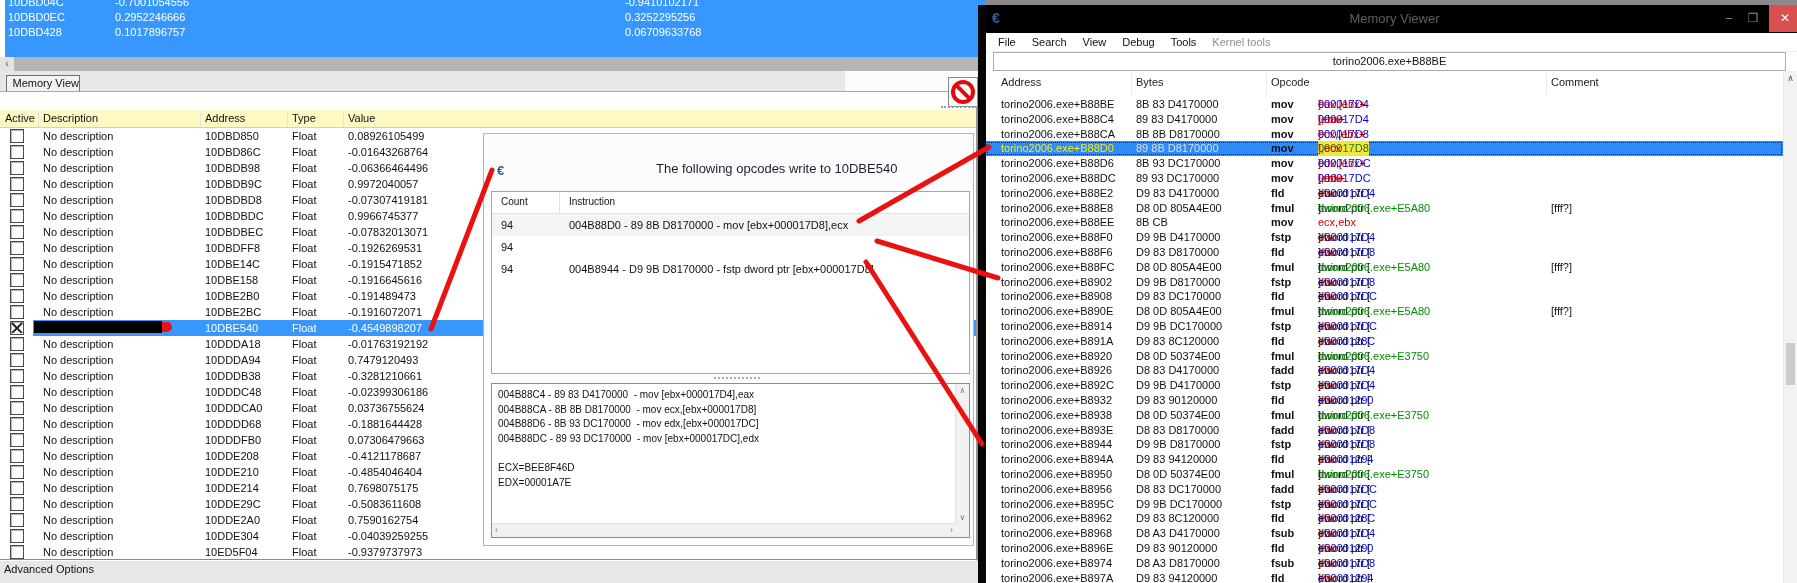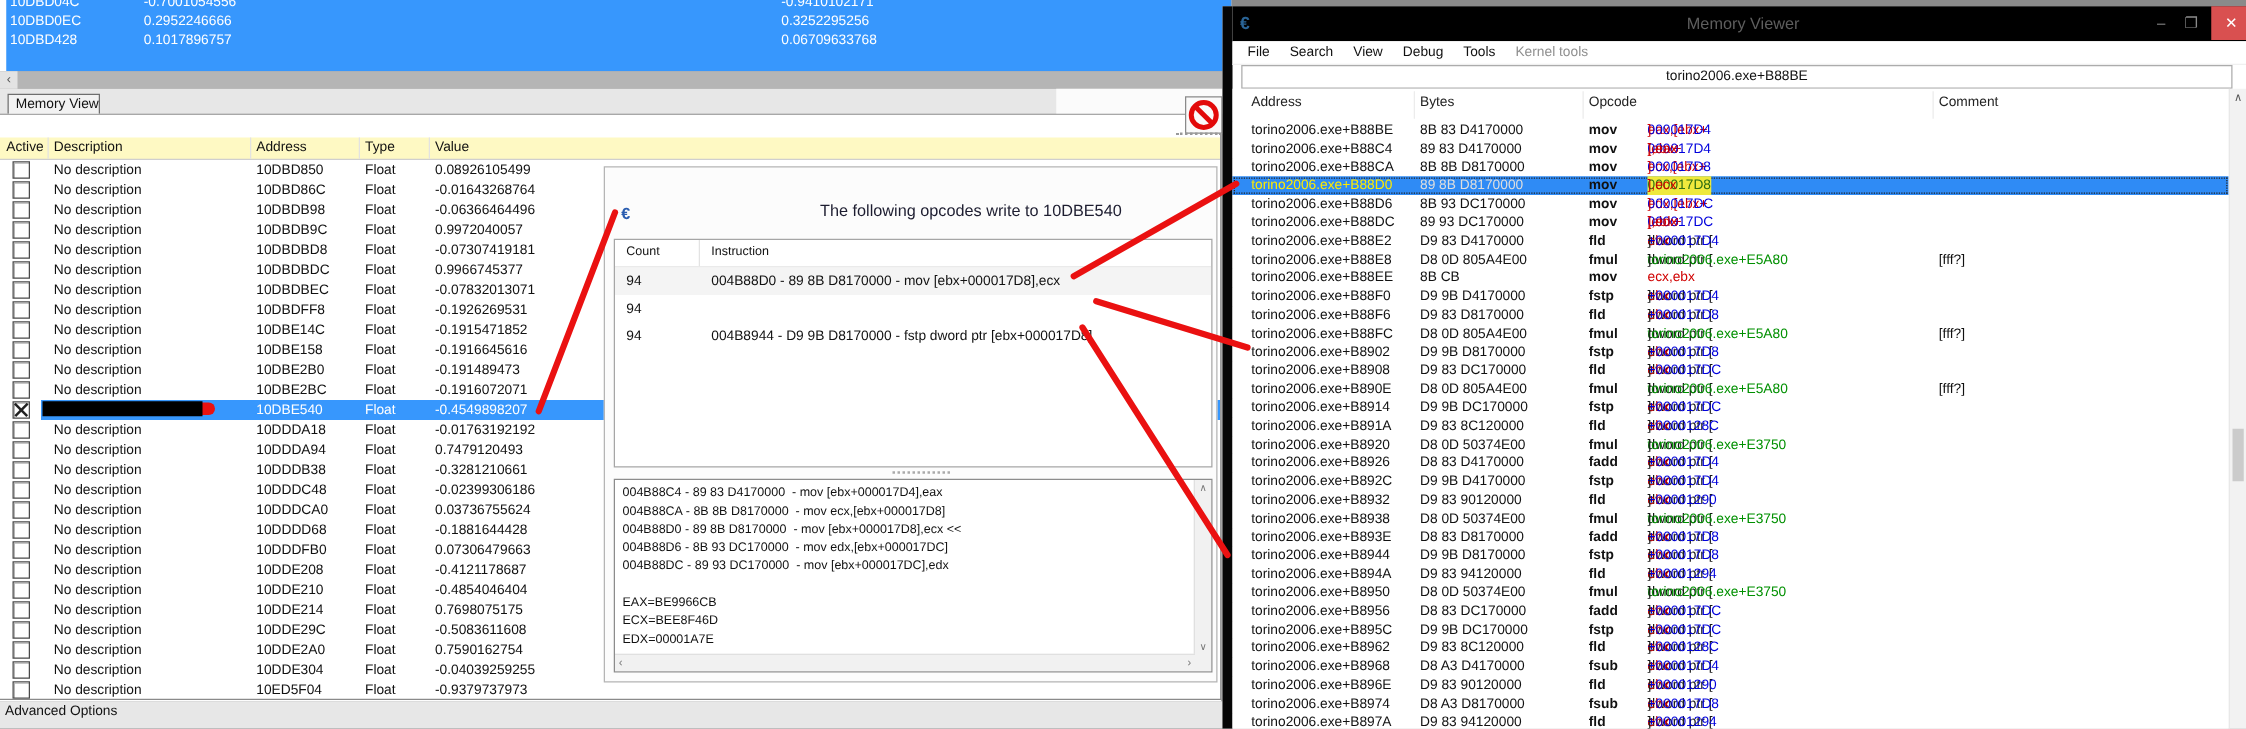--- a/index.html
+++ b/index.html
@@ -383,25 +383,23 @@
           <span class="cnt">94</span>
           <span class="ins">004B8944 - D9 9B D8170000  - fstp dword ptr [ebx+000017D8]</span>
         </div>
       </div>
   </div>
   <div id="popup-split"></div>
   <div id="popup-text">
     <div id="detail-lines">
         <div class="dline">004B88C4 - 89 83 D4170000  - mov [ebx+000017D4],eax</div>
         <div class="dline">004B88CA - 8B 8B D8170000  - mov ecx,[ebx+000017D8]</div>
-        <div class="dline">004B88D0 - 89 8B D8170000  - mov [ebx+000017D8],ecx &lt;&lt;</div>
         <div class="dline">004B88D6 - 8B 93 DC170000  - mov edx,[ebx+000017DC]</div>
         <div class="dline">004B88DC - 89 93 DC170000  - mov [ebx+000017DC],edx</div>
         <div class="dline"></div>
-        <div class="dline">EAX=BE9966CB</div>
         <div class="dline">ECX=BEE8F46D</div>
         <div class="dline">EDX=00001A7E</div>
       </div>
     <div class="pt-vscroll">
       <span class="up">∧</span>
       <span class="dn">∨</span>
     </div>
     <div class="pt-hscroll">
       <span class="lt">‹</span>
       <span class="rt">›</span>

